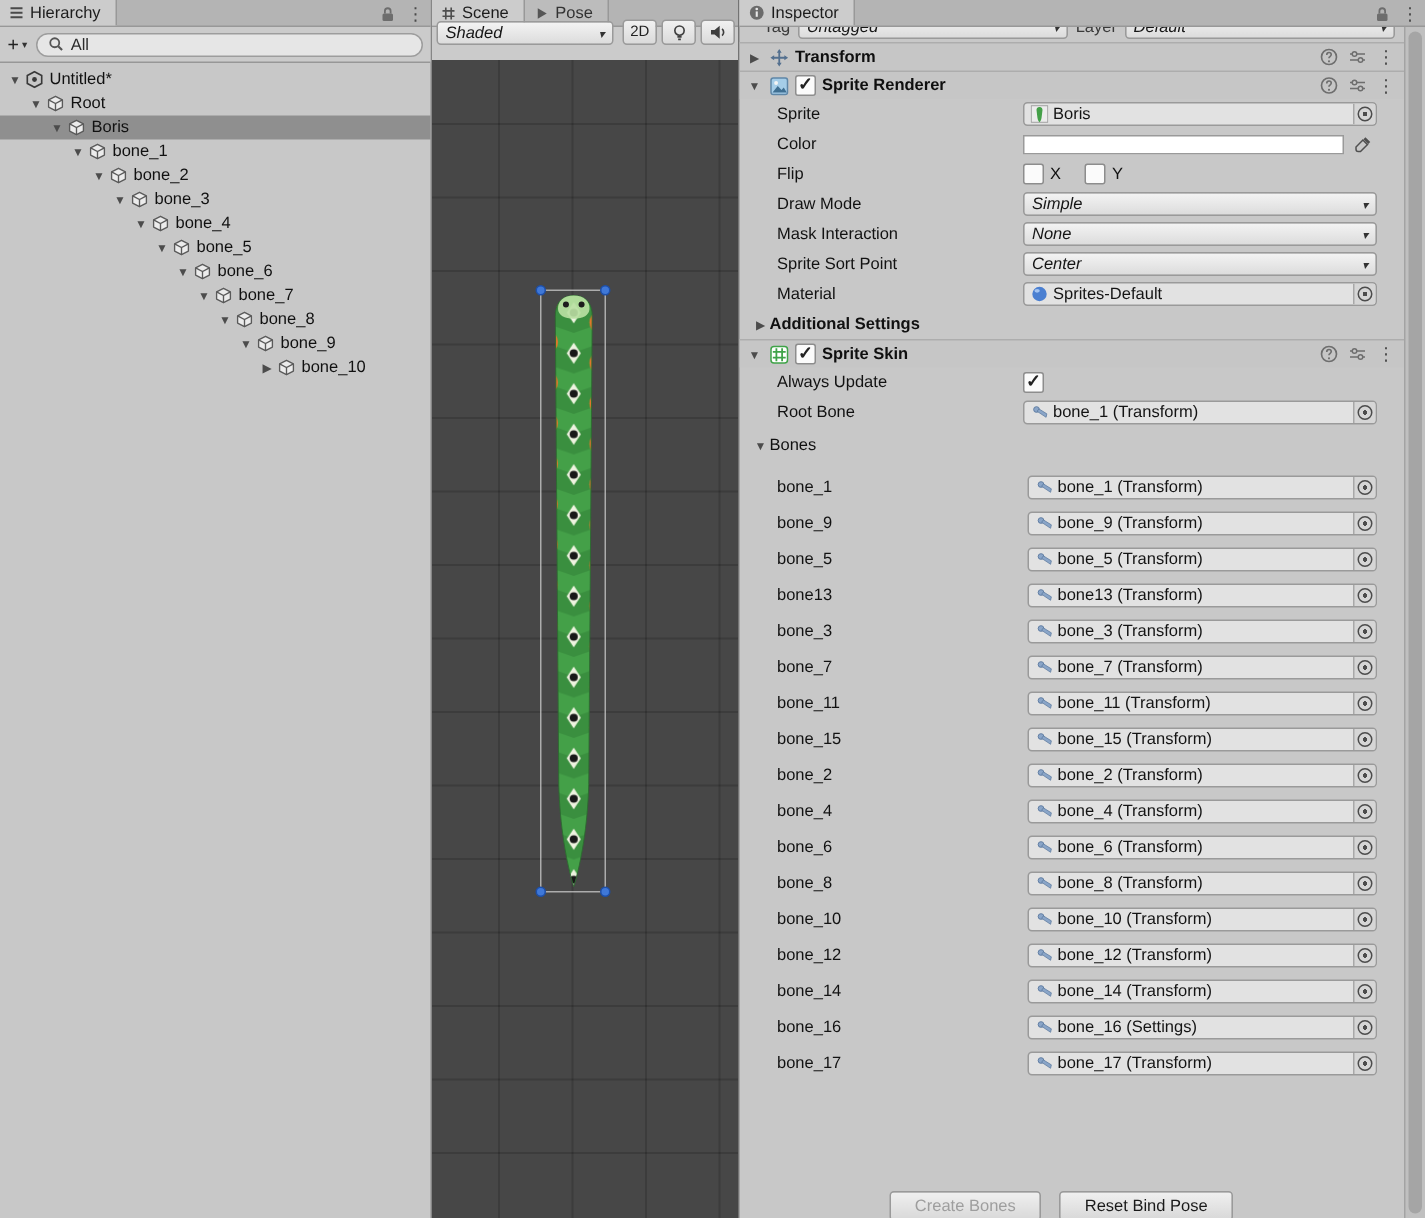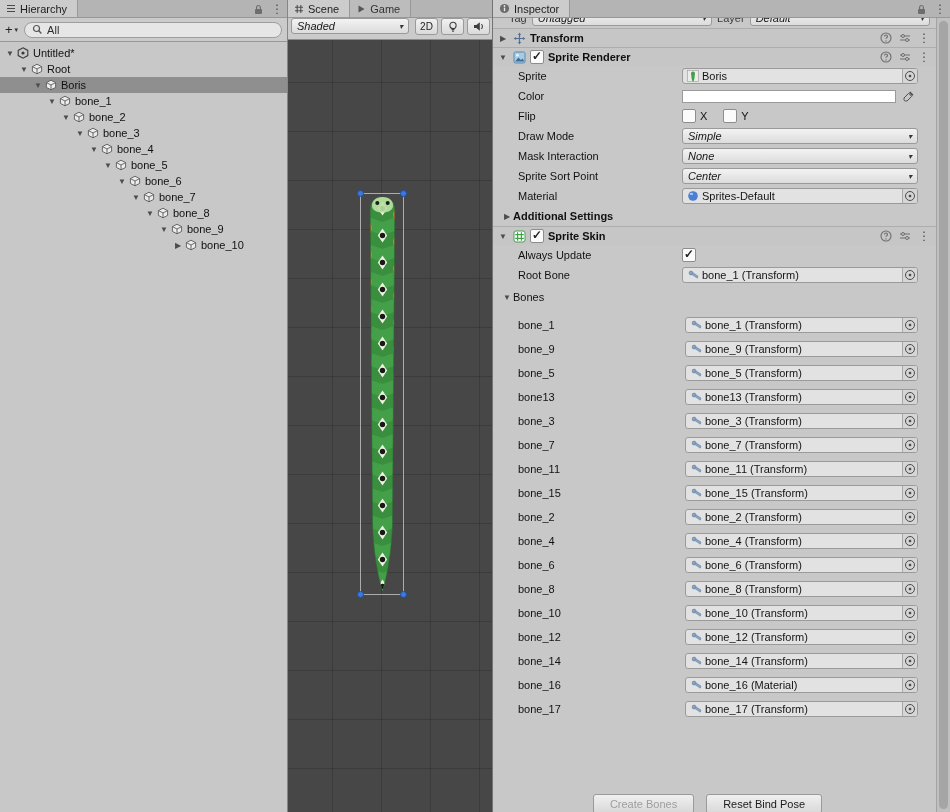--- a/index.html
+++ b/index.html
@@ -42,21 +42,21 @@
     display:flex; align-items:center; padding:0 7px; gap:4px; color:#2c2c2c; }
   #tree { padding-top:3px; }
   .tree-row { height:16px; display:flex; align-items:center; white-space:nowrap; }
   .tree-row.selected { background:#8f8f8f; }
   .tree-icon { width:14px; height:12px; margin-right:3px; flex:none; display:flex; align-items:center; justify-content:center; }
 
   
   #scene-panel { position:absolute; left:288px; top:0; width:205px; height:812px;
     background:#474747; border-right:1px solid #737373; }
   .stoolbar { position:absolute; left:0; top:18px; right:0; height:22px; background:#cbcbcb;
-    border-bottom:1px solid #8c8c8c; display:flex; align-items:flex-start; padding:0 3px; gap:3px; }
+    border-bottom:1px solid #8c8c8c; display:flex; align-items:flex-end; padding:12px 3px; gap:3px; }
   .shaded-dd { flex:none; width:118px; }
   .tool-btn { height:17px; min-width:23px; padding:0 4px; border:1px solid #9a9a9a; border-radius:3px;
     background:linear-gradient(#f1f1f1,#dadada); display:flex; align-items:center; justify-content:center;
     font-size:10px; color:#222; }
   #viewport { position:absolute; left:0; top:40px; right:0; bottom:0; background:#474747; overflow:hidden;
     background-image:
       linear-gradient(rgba(0,0,0,0.16) 1px, transparent 1px),
       linear-gradient(90deg, rgba(0,0,0,0.16) 1px, transparent 1px);
     background-size:49px 49px, 49px 49px; background-position:-5px -7px; }
   #selection-box { position:absolute; left:72px; top:153px; width:44px; height:402px;
@@ -281,21 +281,21 @@
             </svg>
         </span>
         <span>Scene</span>
       </div>
       <div class="tab inactive">
         <span class="ic">
           <svg width="10" height="10" viewBox="0 0 10 10">
               <path d="M2.5 1.5 8.5 5 2.5 8.5z" fill="#555"></path>
             </svg>
         </span>
-        <span>Game</span>
+        <span>Pose</span>
       </div>
     </div>
     <div class="stoolbar">
       <div class="dropdown shaded-dd">
         <span>Shaded</span>
         <span class="dd-arrow">▾</span>
       </div>
       <div style="flex:1"></div>
       <div class="tool-btn">
         <span>2D</span>
@@ -786,21 +786,21 @@
           </div>
           <div class="bone-row">
             <span class="bone-label">bone_16</span>
             <div class="objfield">
               <span class="of-icon">
                 <svg width="11" height="11" viewBox="0 0 11 11">
                   <circle cx="3" cy="3" r="1.9" fill="#8aa5c8" stroke="#5a789e" stroke-width="0.6"></circle>
                   <path d="M3.4 4.2 9.4 8.2 9.9 5.9 4.6 2.6z" fill="#8aa5c8" stroke="#5a789e" stroke-width="0.5"></path>
                 </svg>
               </span>
-              <span class="of-text">bone_16 (Material)</span>
+              <span class="of-text">bone_16 (Settings)</span>
               <span class="picker"></span>
             </div>
           </div>
           <div class="bone-row">
             <span class="bone-label">bone_17</span>
             <div class="objfield">
               <span class="of-icon">
                 <svg width="11" height="11" viewBox="0 0 11 11">
                   <circle cx="3" cy="3" r="1.9" fill="#8aa5c8" stroke="#5a789e" stroke-width="0.6"></circle>
                   <path d="M3.4 4.2 9.4 8.2 9.9 5.9 4.6 2.6z" fill="#8aa5c8" stroke="#5a789e" stroke-width="0.5"></path>

